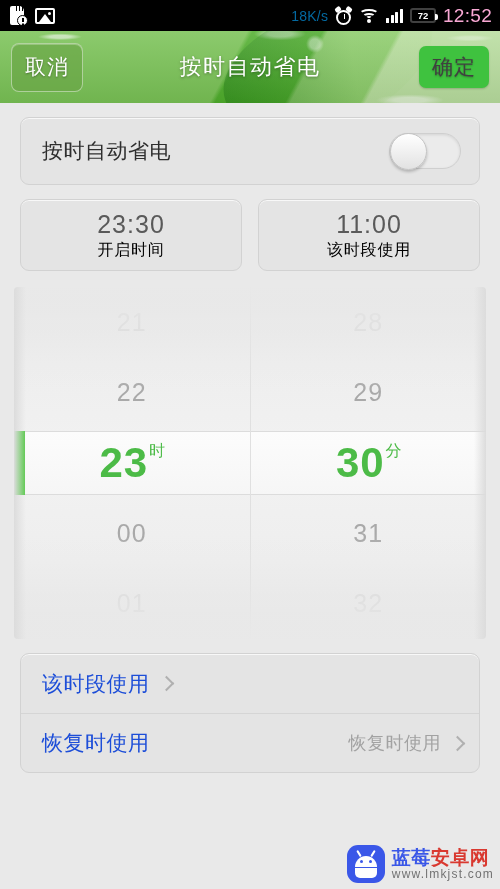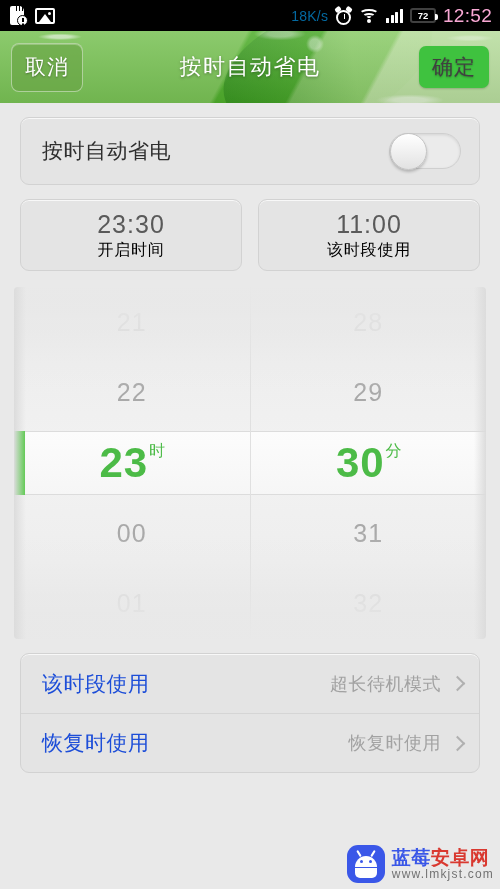--- a/index.html
+++ b/index.html
@@ -389,21 +389,20 @@
       </div>
       <div class="sel-marker"></div>
       <div class="picker-fade"></div>
       <div class="picker-edge-l"></div>
       <div class="picker-edge-r"></div>
     </div>
 
     <div class="card opt-list">
       <div class="opt-row">
         <span class="opt-label">该时段使用</span>
-        <span class="opt-value">超长待机模式</span>
         <span class="chev"></span>
       </div>
       <div class="opt-row">
         <span class="opt-label">恢复时使用</span>
         <span class="opt-value">恢复时使用</span>
         <span class="chev"></span>
       </div>
     </div>
 
   </div>

